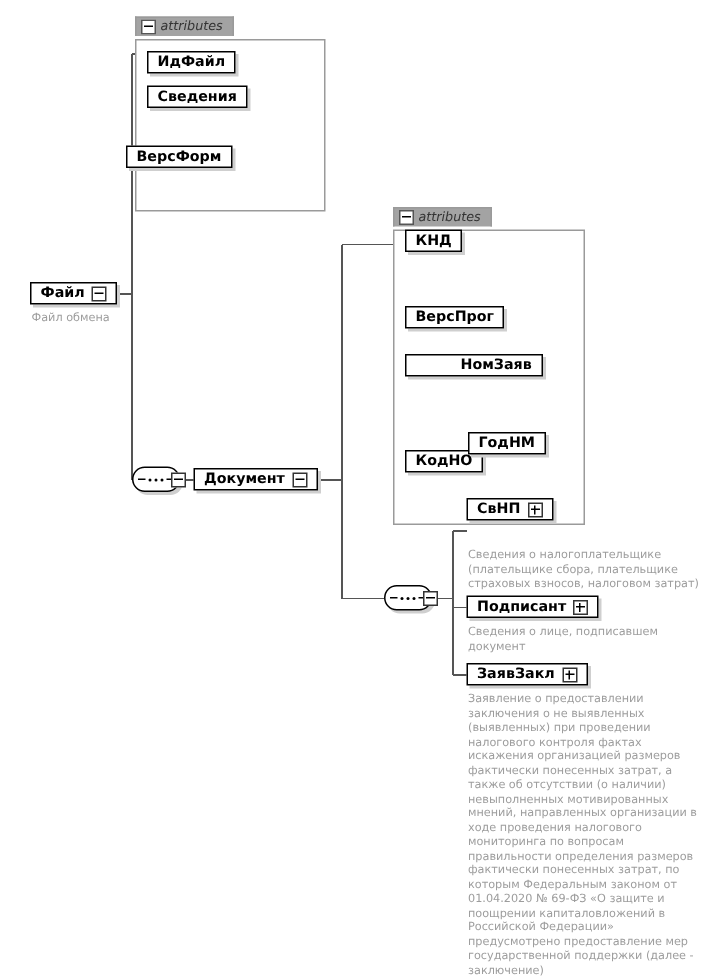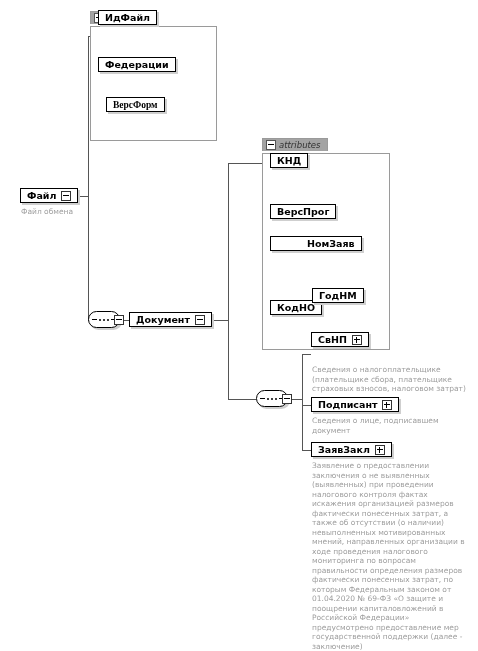--- a/index.html
+++ b/index.html
@@ -123,32 +123,32 @@
   </svg>
 
   <div class="attr-panel" style="left:90px;top:8px;width:127px;">
     <div class="attr-tab">
       <span class="pm-box"></span>
       <span>attributes</span>
     </div>
     <div class="attr-body" style="height:115px;"></div>
   </div>
 
-  <div class="node attrnode" style="left:98px;top:10px;">
+  <div class="node attrnode" style="left:98px;top:34px;">
     <span>ИдФайл</span>
   </div>
   <div class="caption" style="left:99px;top:45px;width:115px;">Идентификатор файла</div>
 
   <div class="node attrnode" style="left:98px;top:57px;">
-    <span>Федерации</span>
+    <span>Сведения</span>
   </div>
   <div class="caption" style="left:99px;top:76px;width:118px;">Версия программы, с помощью
 которой сформирован файл</div>
 
-  <div class="node attrnode" style="left:106px;top:97px;font-family:Liberation Serif, serif;">
+  <div class="node attrnode" style="left:84px;top:97px;">
     <span>ВерсФорм</span>
   </div>
   <div class="caption" style="left:99px;top:116px;width:115px;">Версия формата</div>
 
   <div class="node" style="left:20px;top:188px;">
     <span>Файл</span>
     <span class="inbox"></span>
   </div>
   <div class="caption" style="left:21px;top:207px;width:110px;">Файл обмена</div>
 

